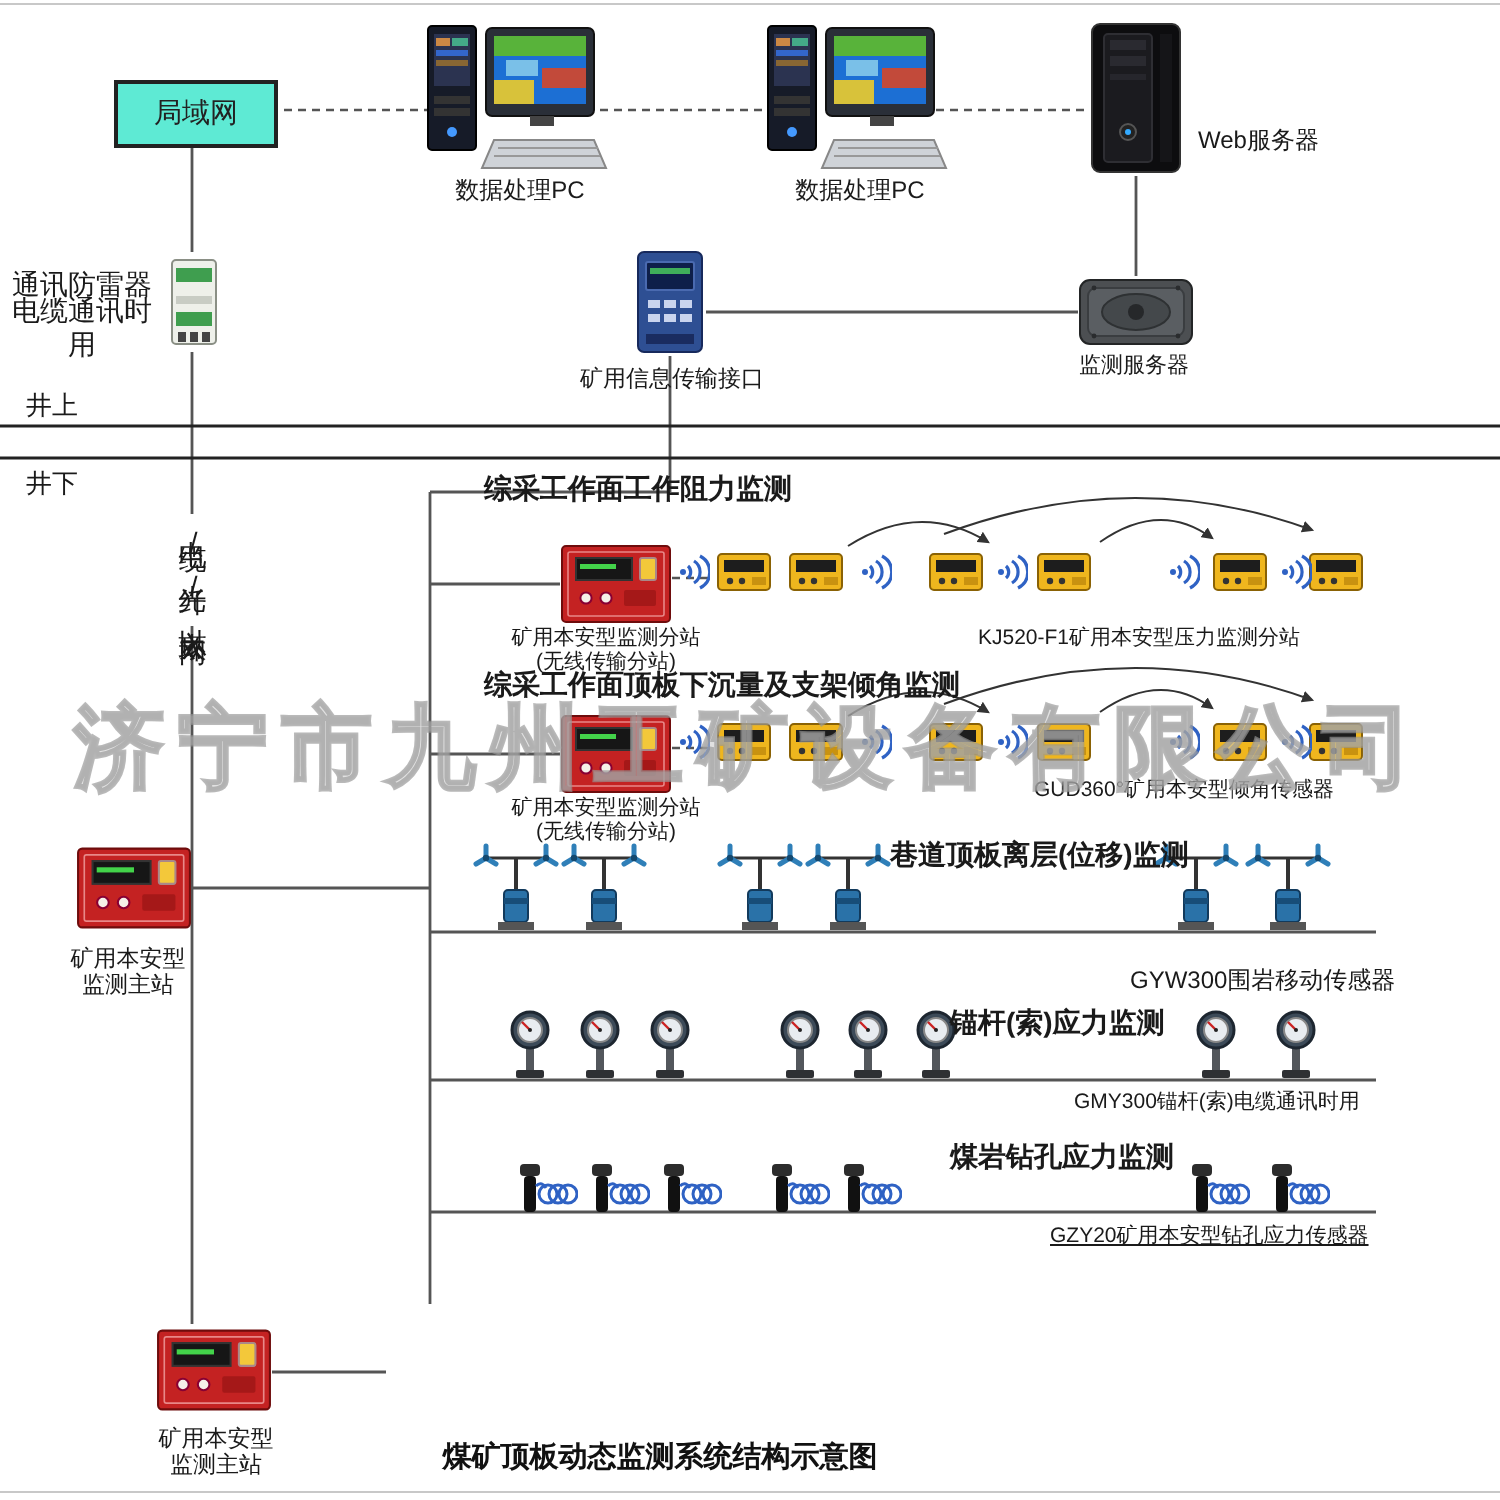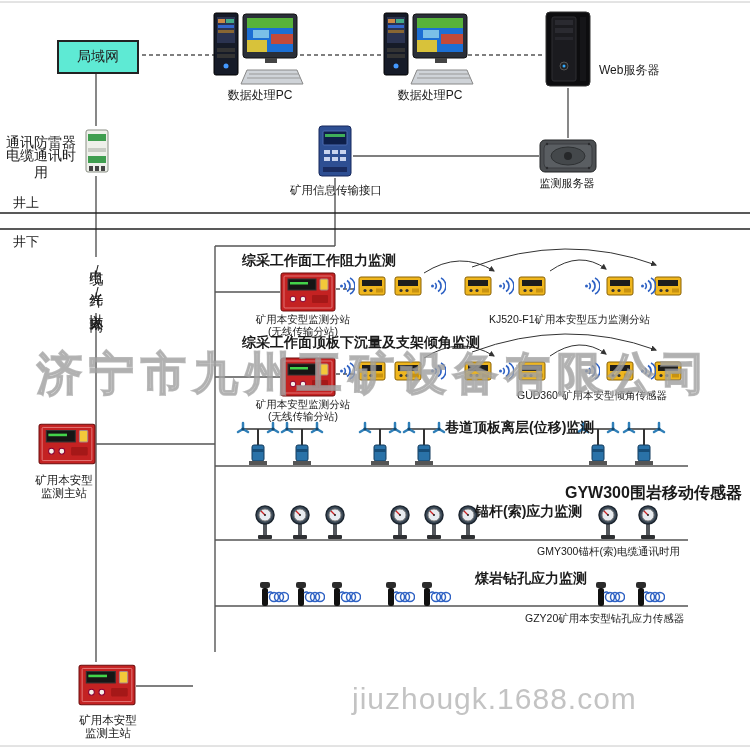--- a/index.html
+++ b/index.html
@@ -313,37 +313,37 @@
   <div class="lbl nowrap" style="left:13px;top:195px;font-size:13px;">井上</div>
   <div class="lbl nowrap" style="left:13px;top:234px;font-size:13px;">井下</div>
 
   <div class="lbl vertical" style="left:88px;top:257px;">电缆/光纤/以太环网</div>
 
   <div class="lbl" style="left:26px;top:474px;width:76px;font-size:11.5px;">矿用本安型</div>
   <div class="lbl" style="left:26px;top:487px;width:76px;font-size:11.5px;">监测主站</div>
   <div class="lbl" style="left:70px;top:714px;width:76px;font-size:11.5px;">矿用本安型</div>
   <div class="lbl" style="left:70px;top:727px;width:76px;font-size:11.5px;">监测主站</div>
 
-  <div class="lbl nowrap bold" style="left:242px;top:252px;text-align:right;">综采工作面工作阻力监测</div>
+  <div class="lbl nowrap bold" style="left:242px;top:236px;text-align:right;">综采工作面工作阻力监测</div>
   <div class="lbl" style="left:242px;top:313px;width:122px;font-size:10.5px;">矿用本安型监测分站</div>
   <div class="lbl" style="left:242px;top:325px;width:122px;font-size:10.5px;">(无线传输分站)</div>
   <div class="lbl nowrap" style="left:489px;top:313px;font-size:10.5px;text-align:right;">KJ520-F1矿用本安型压力监测分站</div>
 
   <div class="lbl nowrap bold" style="left:242px;top:334px;text-align:left;">综采工作面顶板下沉量及支架倾角监测</div>
   <div class="lbl" style="left:242px;top:398px;width:122px;font-size:10.5px;">矿用本安型监测分站</div>
   <div class="lbl" style="left:242px;top:410px;width:122px;font-size:10.5px;">(无线传输分站)</div>
   <div class="lbl nowrap" style="left:517px;top:389px;font-size:10.5px;text-align:center;">GUD360°矿用本安型倾角传感器</div>
 
   <div class="lbl nowrap bold" style="left:445px;top:419px;text-align:left;">巷道顶板离层(位移)监测</div>
-  <div class="lbl nowrap" style="left:565px;top:483px;font-size:16px;text-align:center;font-weight:bold;">GYW300围岩移动传感器</div>
+  <div class="lbl nowrap" style="left:565px;top:483px;font-size:12px;text-align:center;">GYW300围岩移动传感器</div>
 
   <div class="lbl nowrap bold" style="left:475px;top:503px;text-align:left;">锚杆(索)应力监测</div>
   <div class="lbl nowrap" style="left:537px;top:545px;font-size:10.5px;text-align:left;">GMY300锚杆(索)电缆通讯时用</div>
 
   <div class="lbl nowrap bold" style="left:475px;top:570px;text-align:left;">煤岩钻孔应力监测</div>
-  <div class="lbl nowrap" style="left:525px;top:612px;font-size:10.5px;text-align:left;">GZY20矿用本安型钻孔应力传感器</div>
-
-
+  <div class="lbl nowrap" style="left:525px;top:612px;font-size:10.5px;text-align:left;text-decoration:underline;">GZY20矿用本安型钻孔应力传感器</div>
+
+
+  <div class="lbl title" style="left:200px;top:721px;width:260px;">煤矿顶板动态监测系统结构示意图</div>
 
   <div class="wm-company">济宁市九州工矿设备有限公司</div>
-  <div class="wm-site">jiuzhougk.1688.com</div>
 
 </div>
 
 </body></html>

